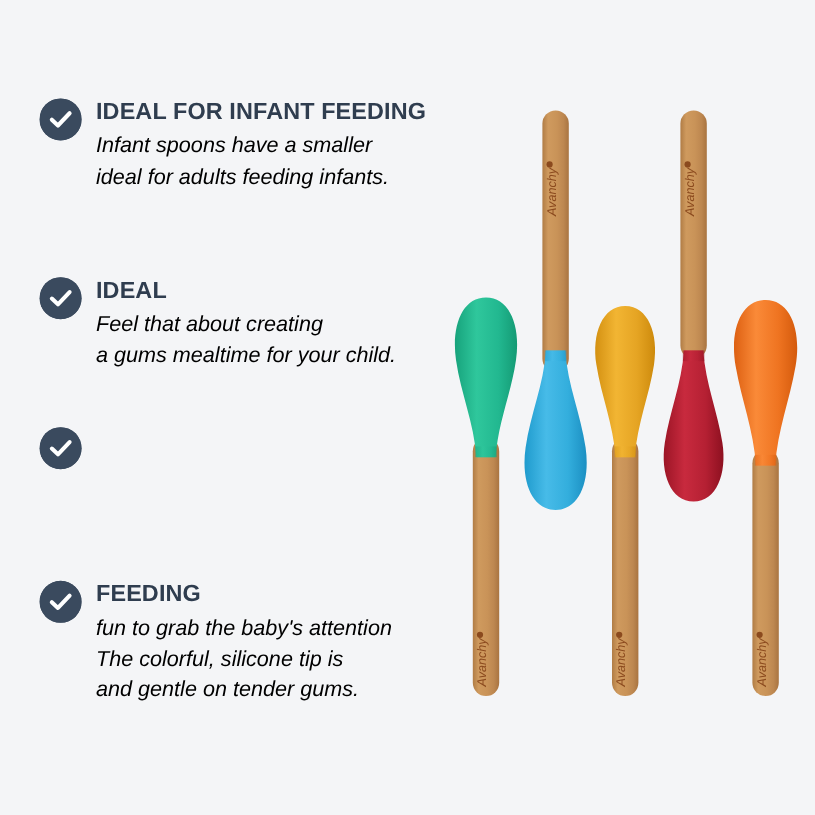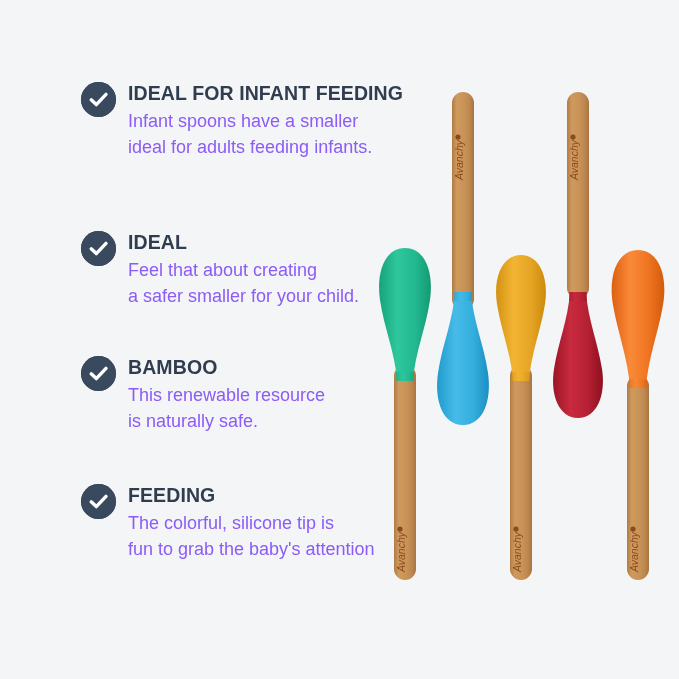--- a/index.html
+++ b/index.html
@@ -15,21 +15,20 @@
     position: relative;
   }
 
   
   #features {
     position: absolute;
     left: 0;
     top: 0;
     width: 375px;
     height: 664px;
-    margin-left: 48px;
   }
   .feature {
     position: absolute;
     left: 33px;
     width: 335px;
   }
   .feature-badge {
     position: absolute;
     left: 0;
     top: 0;
@@ -54,23 +53,24 @@
     line-height: 1.06;
     margin: 0;
     padding-top: 1px;
     white-space: nowrap;
   }
   .feature-lines {
     margin-top: 5px;
   }
   .feature-line {
     font-size: 18px;
-    color: #8b5cf6;
+    color: #000000;
     line-height: 1.44;
     white-space: nowrap;
+    font-style: italic;
   }
 
   
   #product {
     position: absolute;
     left: 368px;
     top: 0;
     width: 311px;
     height: 679px;
   }
@@ -111,53 +111,47 @@
     <div class="feature-badge">
       <svg viewBox="0 0 35 35" aria-hidden="true">
         <circle cx="17.5" cy="17.5" r="17.5" fill="#3a4a5e"></circle>
         <path d="M10.2 17.8 L15.3 22.6 L25.0 12.4" fill="none" stroke="#ffffff" stroke-width="3.4" stroke-linecap="round" stroke-linejoin="round"></path>
       </svg>
     </div>
     <div class="feature-body">
       <div class="feature-title">IDEAL</div>
       <div class="feature-lines">
         <div class="feature-line">Feel that about creating</div>
-        <div class="feature-line">a safer smaller for your child.</div>
+        <div class="feature-line">a gums mealtime for your child.</div>
       </div>
     </div>
   </div>
 
   <div class="feature" style="top:356px">
     <div class="feature-badge">
       <svg viewBox="0 0 35 35" aria-hidden="true">
         <circle cx="17.5" cy="17.5" r="17.5" fill="#3a4a5e"></circle>
         <path d="M10.2 17.8 L15.3 22.6 L25.0 12.4" fill="none" stroke="#ffffff" stroke-width="3.4" stroke-linecap="round" stroke-linejoin="round"></path>
       </svg>
-    </div>
-    <div class="feature-body">
-      <div class="feature-title">BAMBOO</div>
-      <div class="feature-lines">
-        <div class="feature-line">This renewable resource</div>
-        <div class="feature-line">is naturally safe.</div>
-      </div>
     </div>
   </div>
 
   <div class="feature" style="top:484px">
     <div class="feature-badge">
       <svg viewBox="0 0 35 35" aria-hidden="true">
         <circle cx="17.5" cy="17.5" r="17.5" fill="#3a4a5e"></circle>
         <path d="M10.2 17.8 L15.3 22.6 L25.0 12.4" fill="none" stroke="#ffffff" stroke-width="3.4" stroke-linecap="round" stroke-linejoin="round"></path>
       </svg>
     </div>
     <div class="feature-body">
       <div class="feature-title">FEEDING</div>
       <div class="feature-lines">
+        <div class="feature-line">fun to grab the baby's attention</div>
         <div class="feature-line">The colorful, silicone tip is</div>
-        <div class="feature-line">fun to grab the baby's attention</div>
+        <div class="feature-line">and gentle on tender gums.</div>
       </div>
     </div>
   </div>
 
 </div>
 
 <div id="product">
 
   <div class="spoon" style="left:5px">
     <svg viewBox="0 0 64 679" aria-hidden="true">

